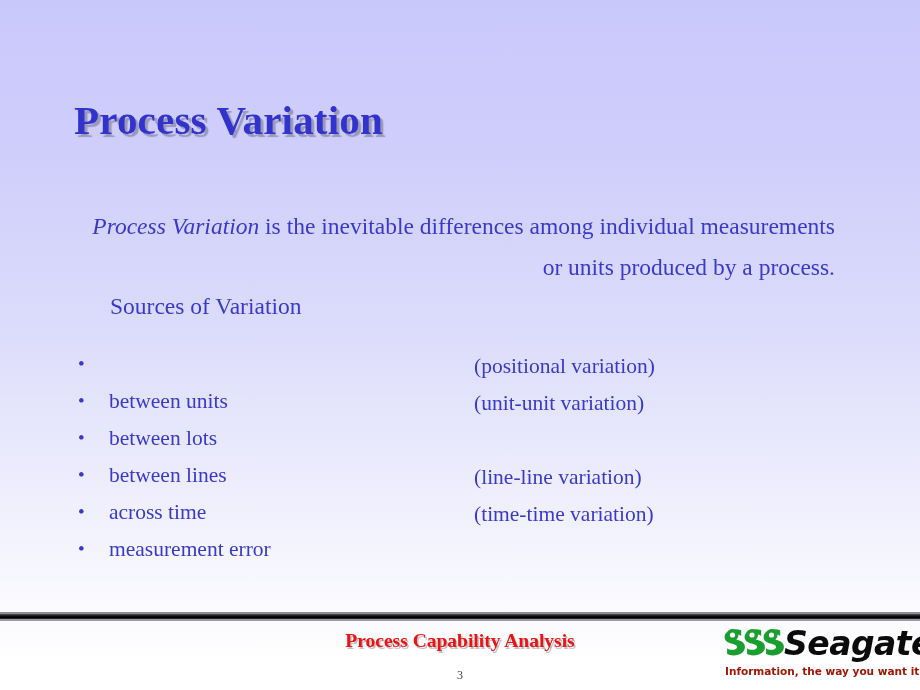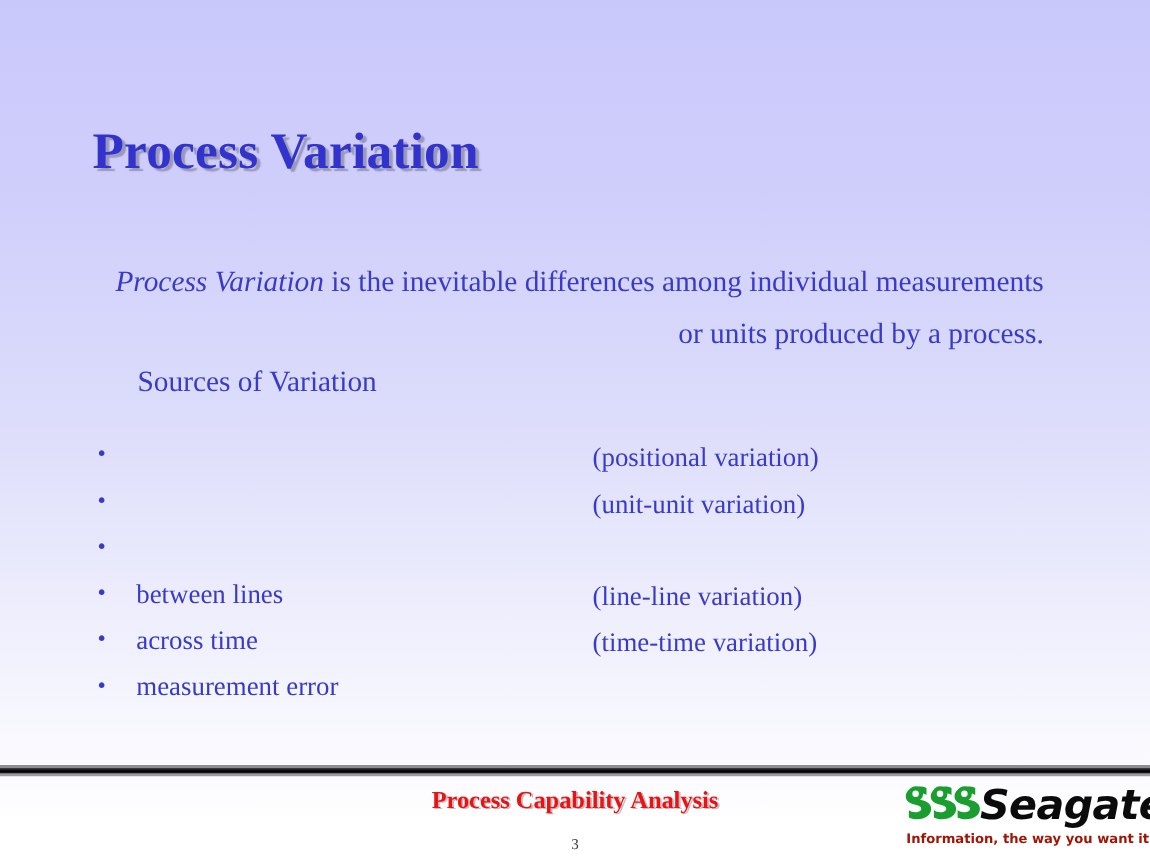--- a/index.html
+++ b/index.html
@@ -207,25 +207,27 @@
 
   <div id="bullet-list">
 
     <div class="bullet-row">
       <span class="bullet-mark">•</span>
       <span class="bullet-note">(positional variation)</span>
     </div>
 
     <div class="bullet-row">
       <span class="bullet-mark">•</span>
+      <span class="bullet-label">between units</span>
       <span class="bullet-note">(unit-unit variation)</span>
     </div>
 
     <div class="bullet-row">
       <span class="bullet-mark">•</span>
+      <span class="bullet-label">between lots</span>
     </div>
 
     <div class="bullet-row">
       <span class="bullet-mark">•</span>
       <span class="bullet-label">between lines</span>
       <span class="bullet-note">(line-line variation)</span>
     </div>
 
     <div class="bullet-row">
       <span class="bullet-mark">•</span>

